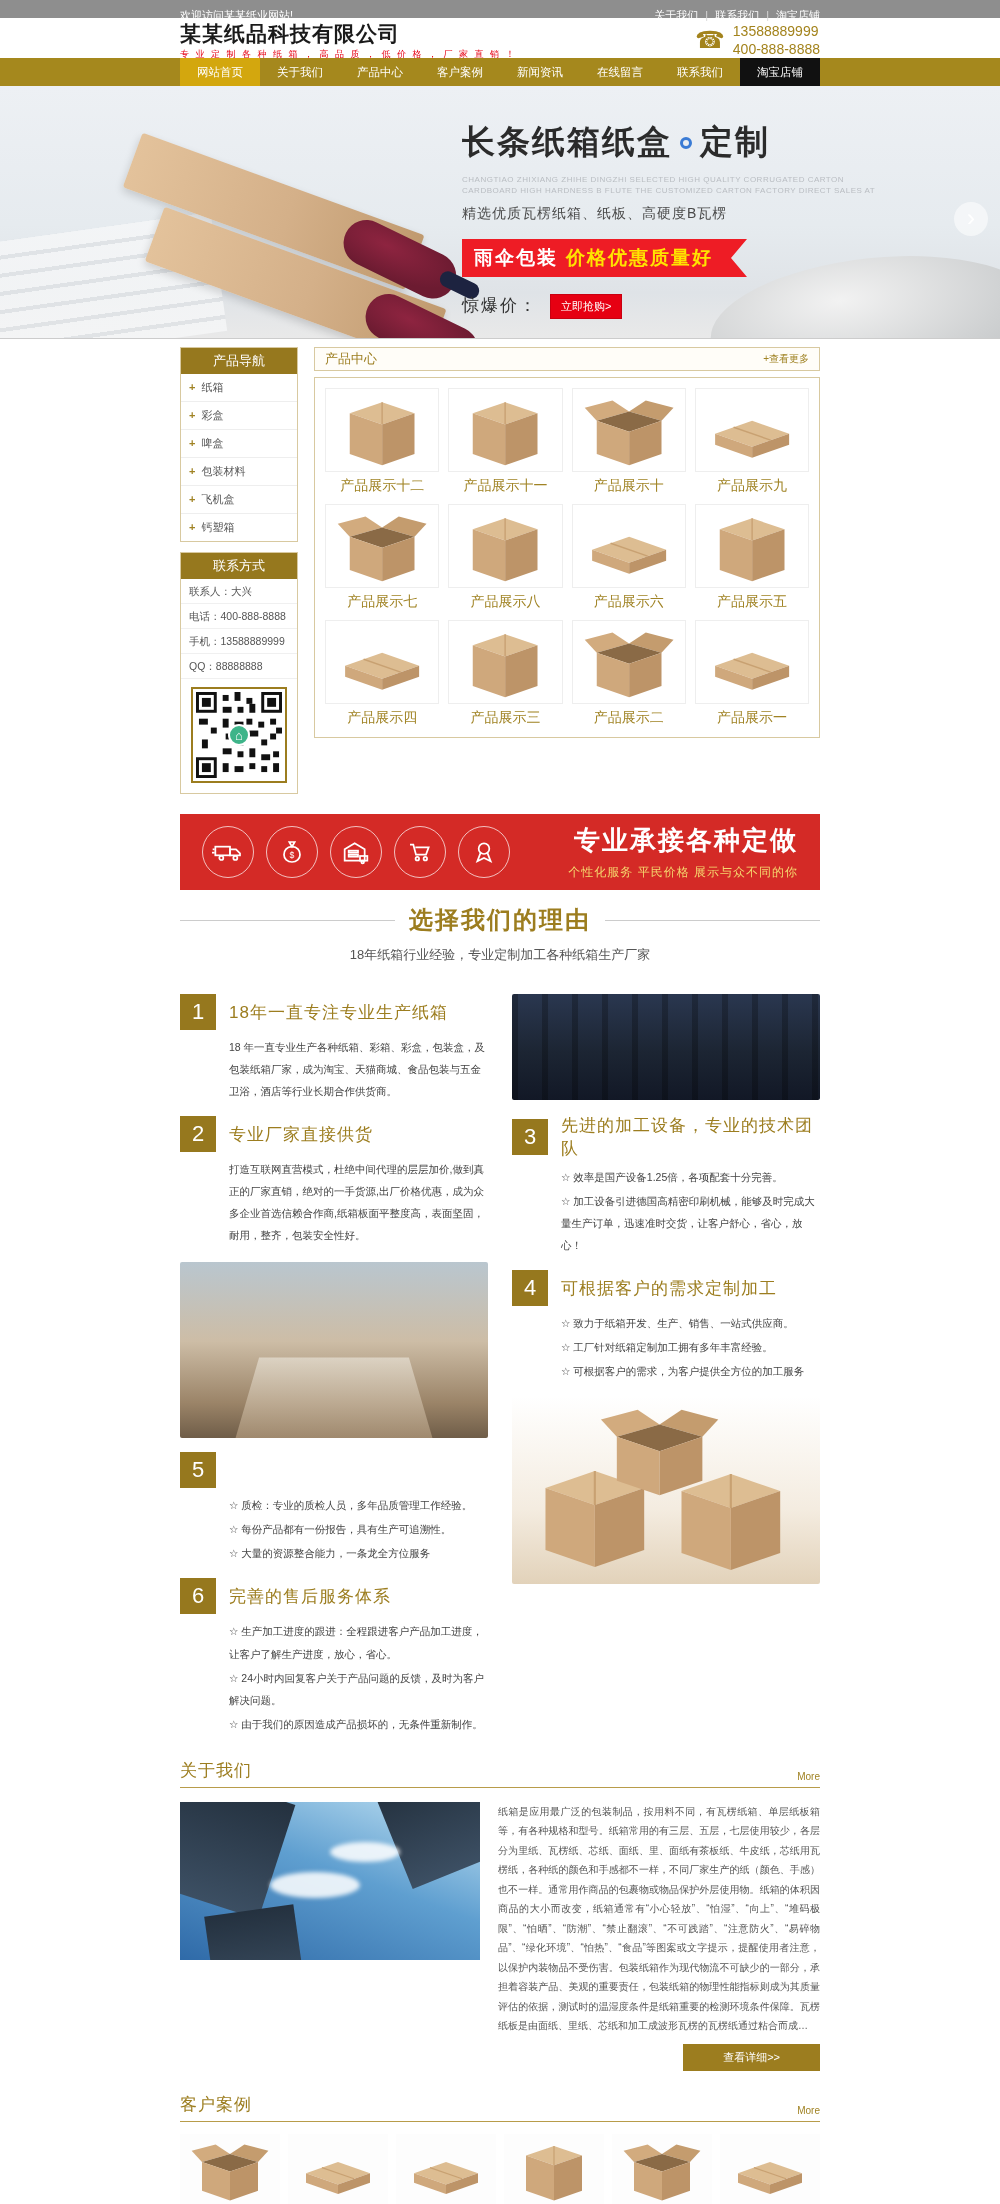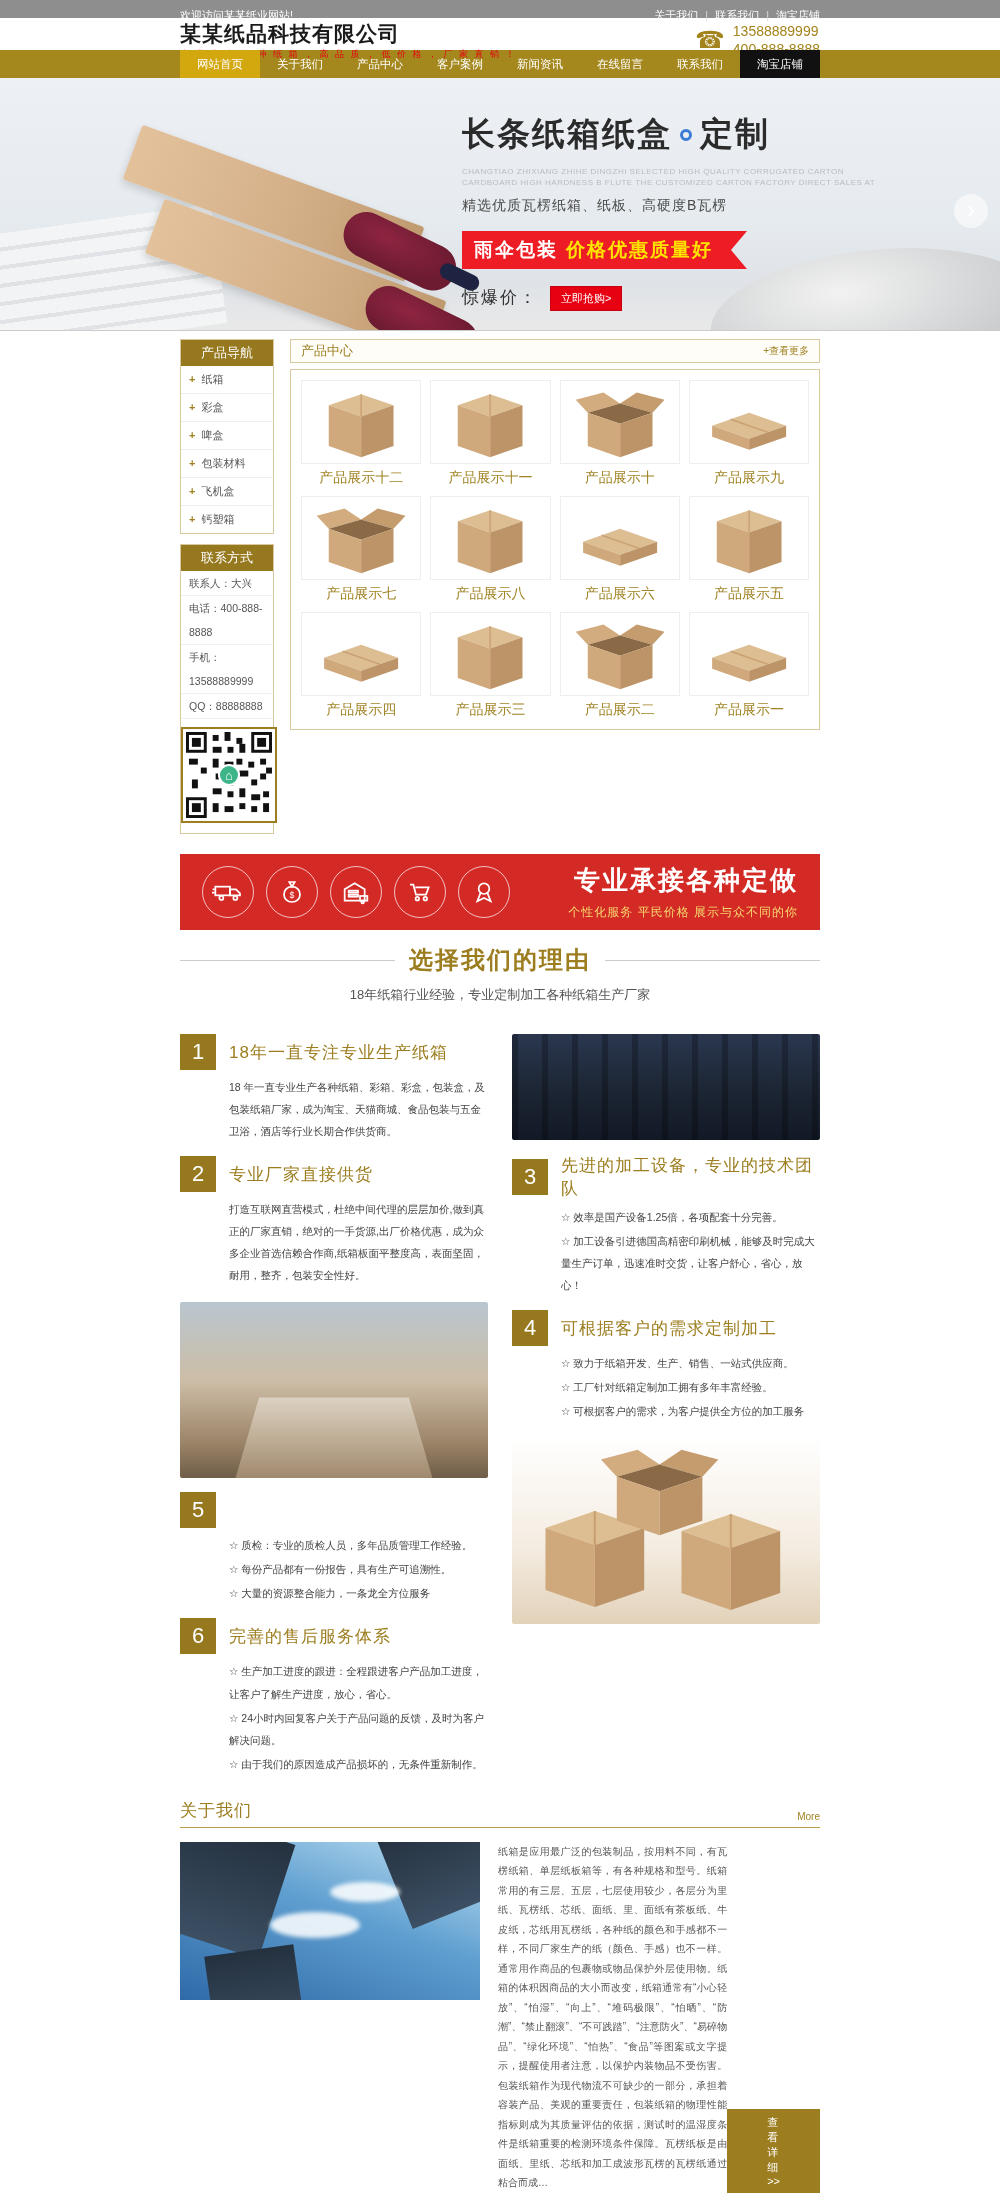--- a/index.html
+++ b/index.html
@@ -8,21 +8,21 @@
   .wrap { width:640px; margin:0 aux; margin-left:auto; margin-right:auto; }
   a { text-decoration:none; color:inherit; cursor:pointer; }
 
   
   .topbar { height:18px; background:#8e8e8e; color:#fff; font-size:11px; }
   .topbar .wrap { display:flex; justify-content:space-between; align-items:center; height:30px; }
   .topbar a { color:#fff; }
   .tr a + a::before { content:"|"; margin:0 7px; color:#d9d9d9; }
 
   
-  .header { height:32px; background:#fff; }
+  .header { height:40px; background:#fff; }
   .header .wrap { display:flex; justify-content:space-between; align-items:center; height:44px; }
   .brand .name { font-size:21px; font-weight:bold; color:#1a1a1a; letter-spacing:1px; }
   .brand .slogan { font-size:9px; color:#e60012; letter-spacing:2px; margin-top:0; }
   .phones { display:flex; align-items:center; gap:8px; }
   .phone-ic { font-size:24px; color:#a3831c; }
   .pnums { color:#a3831c; font-size:14px; line-height:1.3; text-align:left; }
 
   
   .nav { height:28px; background:#a5881d; display:flex; justify-content:center; }
   .nav-in { width:640px; display:flex; }
@@ -60,21 +60,21 @@
             clip-path:polygon(0 0,100% 0,calc(100% - 16px) 50%,100% 100%,0 100%); }
   .ribbon .yl { color:#ffe400; margin-left:8px; }
   .price-row { margin-top:17px; display:flex; gap:12px; }
   .price-label { font-size:17px; color:#333; letter-spacing:2px; }
   .buy-btn { background:#e60012; color:#fff; font-size:11px; padding:4px 10px; border:1px solid #c90010; }
   .hero-arrow { position:absolute; right:12px; top:46%; width:34px; height:34px; border-radius:50%;
                 background:rgba(255,255,255,.55); color:#fff; font-size:24px; line-height:31px; text-align:center; }
 
   
   .main { display:flex; gap:16px; margin-top:8px; }
-  .side { width:94px; flex:none; }
+  .side { width:118px; flex:none; }
   .sbox { border:1px solid #d8c9a0; background:#fff; margin-bottom:10px; }
   .shead { background:#96781e; color:#fff; text-align:center; font-size:13px; line-height:26px; }
   .snav-item { display:flex; gap:6px; align-items:center; padding:0 8px; font-size:11px; color:#555;
                line-height:27px; border-bottom:1px solid #eee; }
   .snav-item:last-child { border-bottom:none; }
   .plus { color:#a08324; font-weight:bold; }
   .cline { font-size:10.5px; color:#555; padding:0 8px; line-height:24px; border-bottom:1px solid #f0f0f0; }
   .qrwrap { margin:8px auto 10px; width:96px; border:2px solid #9c7d1f; padding:3px; position:relative; background:#fff; }
   .qrwrap svg { display:block; width:86px; height:86px; color:#111; }
   .qr-home { position:absolute; left:50%; top:50%; transform:translate(-50%,-50%); width:22px; height:22px;
@@ -144,21 +144,21 @@
   .sky-photo .cl { position:absolute; background:rgba(255,255,255,.85); border-radius:50%; filter:blur(2px); }
   .sky-photo .c1 { left:90px; top:70px; width:90px; height:26px; }
   .sky-photo .c2 { left:150px; top:40px; width:70px; height:20px; }
 
   
   .sec-head { margin-top:22px; display:flex; justify-content:space-between; align-items:flex-end;
               border-bottom:1px solid #b89c4a; padding-bottom:5px; }
   .sec-head .t { color:#9c7d1f; font-size:17px; letter-spacing:1px; }
   .more { color:#a08324; font-size:10px; }
   .about-body { display:flex; gap:18px; margin-top:14px; }
-  .about-rt { flex:1; display:flex; flex-direction:row; }
+  .about-rt { flex:1; display:flex; flex-direction:column; }
   .about-text { font-size:10px; color:#555; line-height:1.95; text-align:justify; }
   .detail-btn { align-self:flex-end; margin-top:8px; background:#9c7d1f; color:#fff; font-size:11px;
                 padding:6px 40px; border:none; }
 
   
   .cases { display:flex; gap:8px; margin-top:12px; }
   .case { flex:1; text-align:center; }
   .cimg { height:72px; position:relative; background:#fdfdfd; }
 </style>
 </head>

